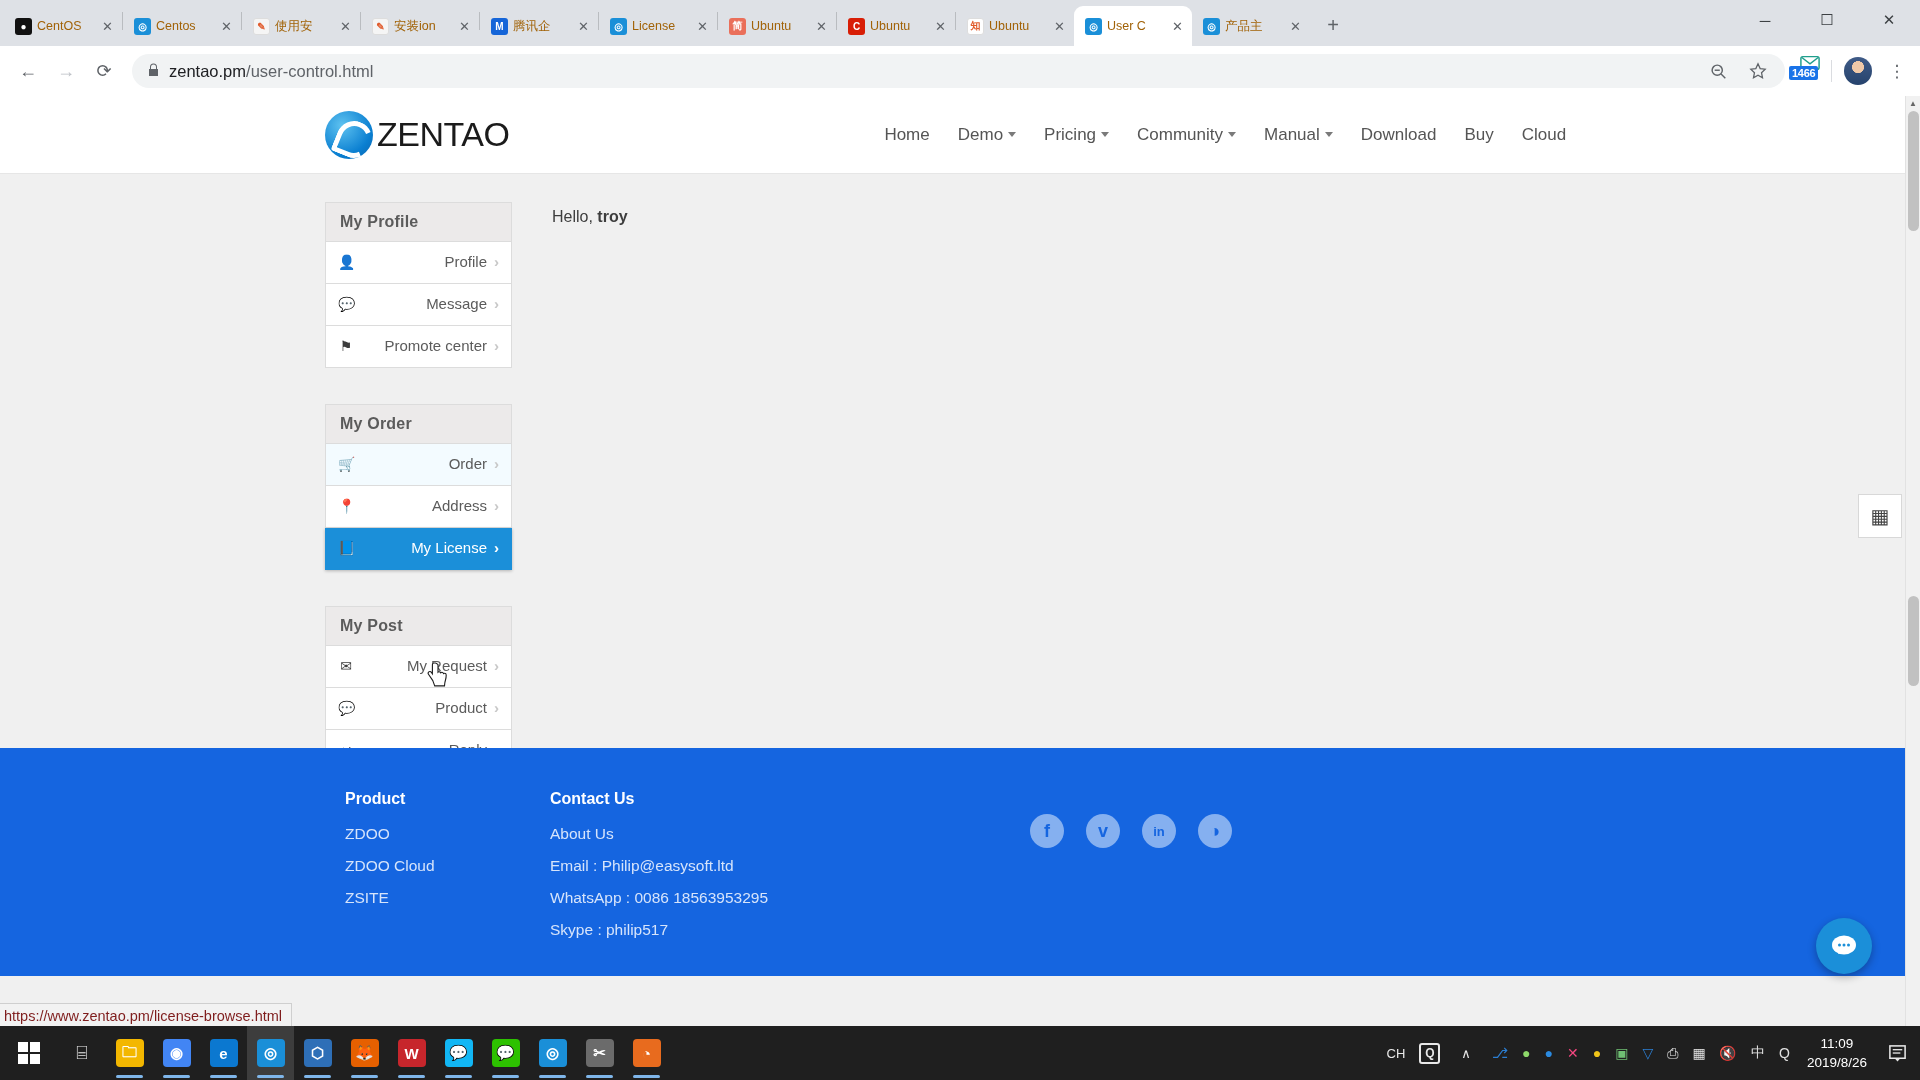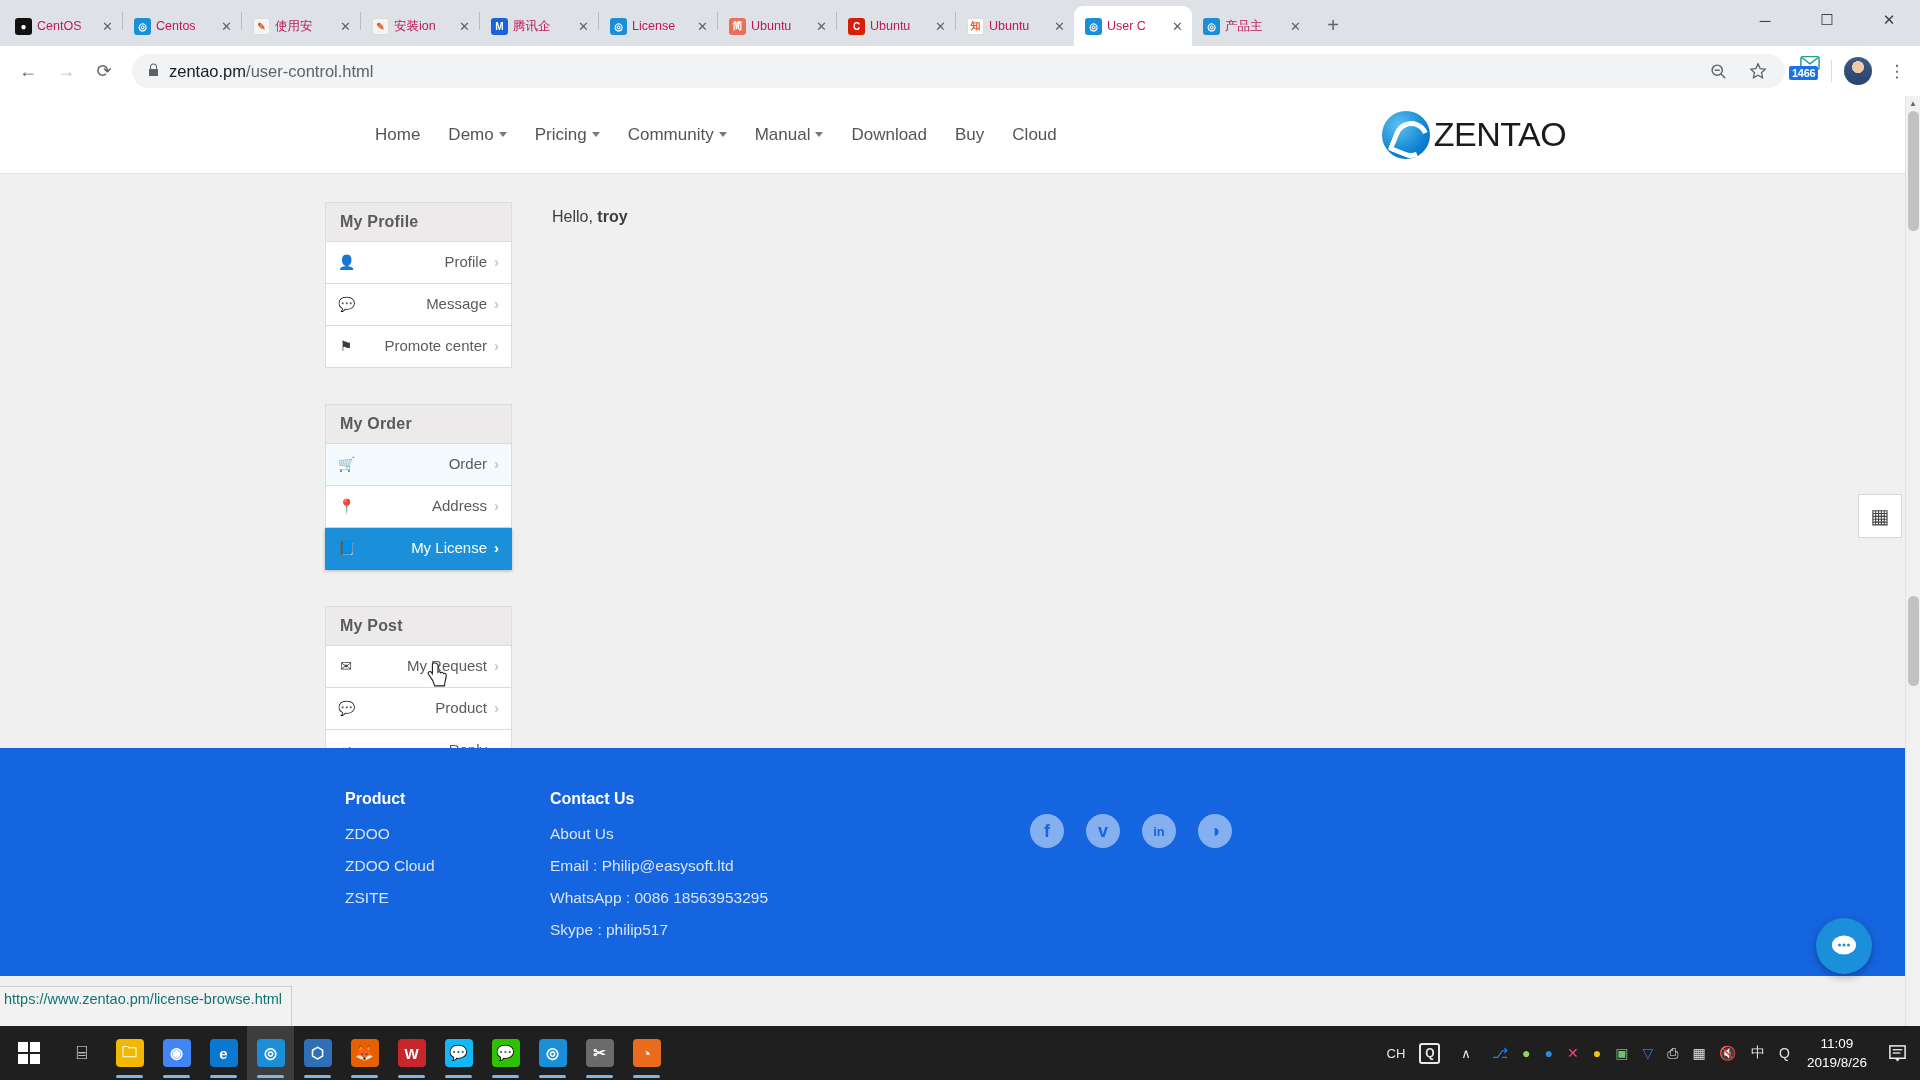--- a/index.html
+++ b/index.html
@@ -23,21 +23,21 @@
     background: transparent; font-size: 12.5px; color: #3c4043;
   }
   .tab.active { background: #fff; }
   .tab .favicon {
     width: 17px; height: 17px; flex: 0 0 17px; border-radius: 3px;
     display: flex; align-items: center; justify-content: center;
     font-size: 10px; font-weight: bold; color: #fff; overflow: hidden;
   }
   .tab .tab-title {
     flex: 1 1 auto; overflow: hidden; white-space: nowrap;
-    font-size: 12.5px; color: #be185d;
+    font-size: 12.5px; color: #a16207;
     -webkit-mask-image: linear-gradient(to right, #000 72%, transparent 100%);
     mask-image: linear-gradient(to right, #000 72%, transparent 100%);
   }
   .tab .tab-close {
     width: 17px; height: 17px; flex: 0 0 17px; line-height: 17px;
     text-align: center; font-size: 13px; color: #5f6368;
   }
   .tab-sep {
     width: 1px; height: 18px; background: #b9bcc0; align-self: center;
     margin-bottom: 11px; flex: 0 0 1px;
@@ -178,21 +178,21 @@
   }
   #chat-bubble {
     position: absolute; right: 48px; bottom: 52px; width: 56px; height: 56px;
     border-radius: 50%; background: #1b8fd9; display: flex;
     align-items: center; justify-content: center; color: #fff; font-size: 24px;
     box-shadow: 0 3px 9px rgba(0,0,0,.3);
   }
   #status-link {
     position: absolute; left: 0; bottom: 0; background: #f2f2f2;
     border: 1px solid #cfcfcf; border-left: none; border-bottom: none;
-    font-size: 14.5px; color: #0f766e; padding: 4px 9px 19px 4px;
+    font-size: 14.5px; color: #7f1d1d; padding: 4px 9px 2px 4px;
   }
   
   #pscroll { position: absolute; right: 0; top: 0; width: 15px; bottom: 0; background: #f1f1f1; border-left: 1px solid #e2e2e2;}
   #pscroll .arrow { height: 15px; text-align: center; font-size: 8px; color: #666; line-height: 15px; }
   #pscroll .thumb { position: absolute; top: 15px; left: 2px; width: 11px; height: 120px; background: #c1c1c1; border-radius: 6px; }
   #pscroll .thumb2 { position: absolute; top: 500px; left: 2px; width: 11px; height: 90px; background: #c1c1c1; border-radius: 6px; }
 
   
   #cursor { position: absolute; left: 427px; top: 566px; width: 20px; height: 26px; pointer-events: none; }
 
@@ -339,54 +339,54 @@
       <span id="extbadge">1466</span>
     </div>
     <span class="vsep"></span>
     <div id="avatar" style="margin:0 10px"></div>
     <div class="tbicon">⋮</div>
   </div>
 
   <div id="viewport">
 
     <div id="site-header">
-      <div id="mainnav">
-          <a href="#">
-            <span>Home</span>
-          </a>
-          <a href="#">
-            <span>Demo</span>
-            <span class="caret"></span>
-          </a>
-          <a href="#">
-            <span>Pricing</span>
-            <span class="caret"></span>
-          </a>
-          <a href="#">
-            <span>Community</span>
-            <span class="caret"></span>
-          </a>
-          <a href="#">
-            <span>Manual</span>
-            <span class="caret"></span>
-          </a>
-          <a href="#">
-            <span>Download</span>
-          </a>
-          <a href="#">
-            <span>Buy</span>
-          </a>
-          <a href="#">
-            <span>Cloud</span>
-          </a>
-        </div>
       <div id="logo">
         <span class="mark"></span>
         <span class="word">ZENTAO</span>
       </div>
+      <div id="mainnav">
+          <a href="#">
+            <span>Home</span>
+          </a>
+          <a href="#">
+            <span>Demo</span>
+            <span class="caret"></span>
+          </a>
+          <a href="#">
+            <span>Pricing</span>
+            <span class="caret"></span>
+          </a>
+          <a href="#">
+            <span>Community</span>
+            <span class="caret"></span>
+          </a>
+          <a href="#">
+            <span>Manual</span>
+            <span class="caret"></span>
+          </a>
+          <a href="#">
+            <span>Download</span>
+          </a>
+          <a href="#">
+            <span>Buy</span>
+          </a>
+          <a href="#">
+            <span>Cloud</span>
+          </a>
+        </div>
     </div>
 
     <div id="content-area">
       <div id="sidebar">
           <div class="panel">
             <div class="panel-head">My Profile</div>
             <div class="panel-item">
               <span class="ic">👤</span>
               <span class="lbl">Profile</span>
               <span class="chev">›</span>

